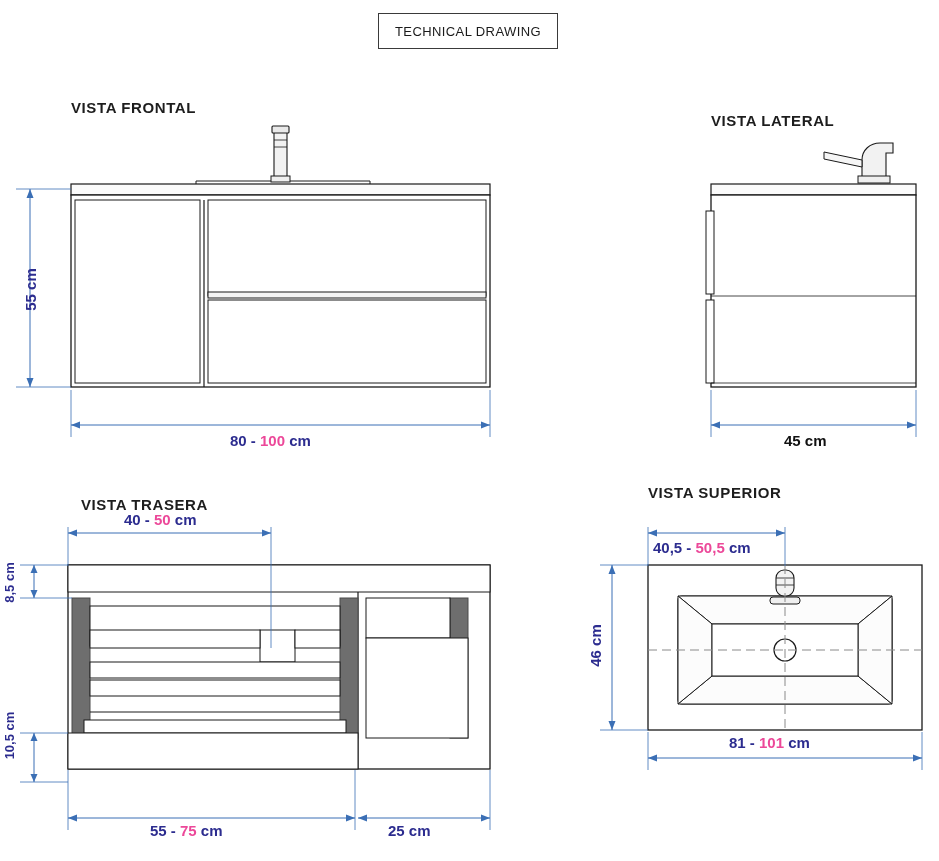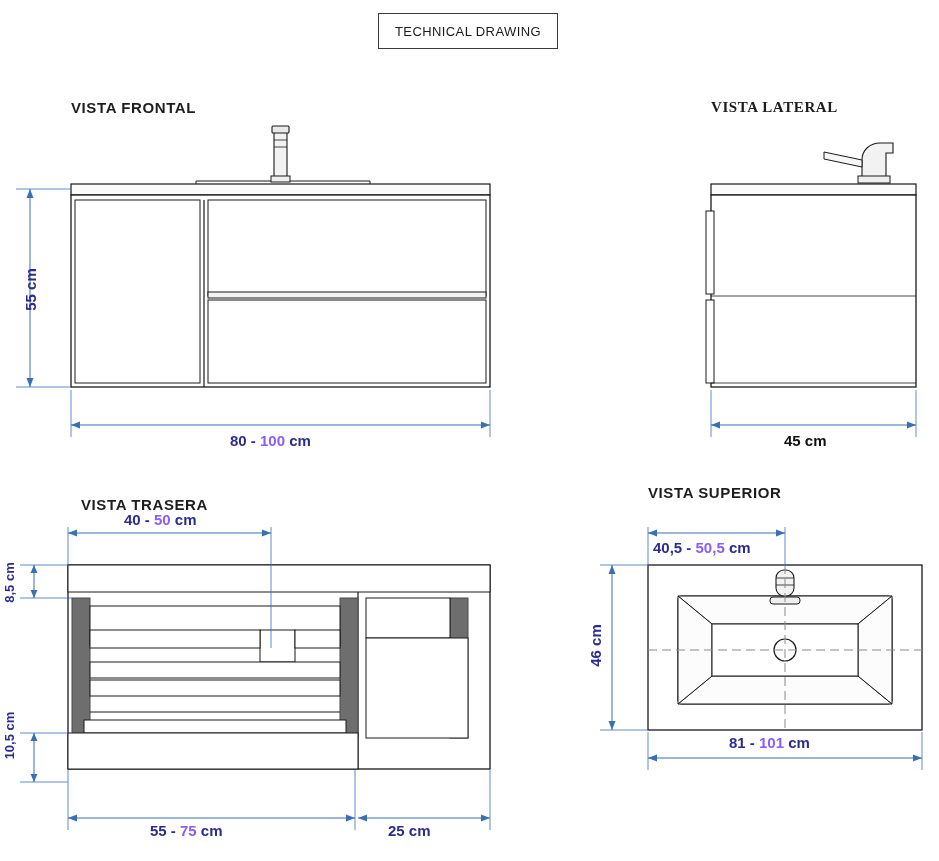--- a/index.html
+++ b/index.html
@@ -37,21 +37,21 @@
     white-space: nowrap;
   }
 
   
   .dim {
     font-size: 15px;
     color: #2c2c8f;
     white-space: nowrap;
     font-weight: bold;
   }
-  .dim .g { color: #8b5cf6; }
+  .dim .g { color: #ec4899; }
   .dim-small { font-size: 13px; }
   .vert {
     transform: rotate(-90deg);
     transform-origin: center center;
   }
 
   svg { position: absolute; overflow: visible; }
 </style>
 </head>
 <body>
@@ -98,21 +98,21 @@
   <line x1="71" y1="390" x2="71" y2="437" stroke="#3b6fb5" stroke-width=".8"></line>
   <line x1="490" y1="390" x2="490" y2="437" stroke="#3b6fb5" stroke-width=".8"></line>
 </svg>
 
 <div class="abs dim vert" style="left:-5px; top:281px; width:70px; text-align:center;">55 cm</div>
 
 <div class="abs dim" style="left:230px; top:432px;">
   <span>80 - </span><span class="g">100</span><span> cm</span>
 </div>
 
-<div class="abs view-heading" style="left:711px; top:99px;font-family:Liberation Serif, serif;">VISTA LATERAL</div>
+<div class="abs view-heading" style="left:711px; top:112px;">VISTA LATERAL</div>
 
 <svg class="abs" id="svg-side" style="left:0; top:0; width:939px; height:470px;">
 
   <rect x="711" y="184" width="205" height="11" fill="#fbfbfb" stroke="#1a1a1a" stroke-width="1.2"></rect>
 
   <path d="M862 178 L862 160 C862 150 870 143 880 143 L893 143 L893 153 L886 153 L886 178 Z" fill="#f2f2f2" stroke="#1a1a1a" stroke-width="1.1"></path>
   <path d="M824 152 L862 160 L862 167 L824 159 Z" fill="#f6f6f6" stroke="#1a1a1a" stroke-width="1"></path>
   <rect x="858" y="176" width="32" height="7" fill="#efefef" stroke="#1a1a1a" stroke-width="1"></rect>
 
   <rect x="711" y="195" width="205" height="192" fill="#ffffff" stroke="#1a1a1a" stroke-width="1.3"></rect>

